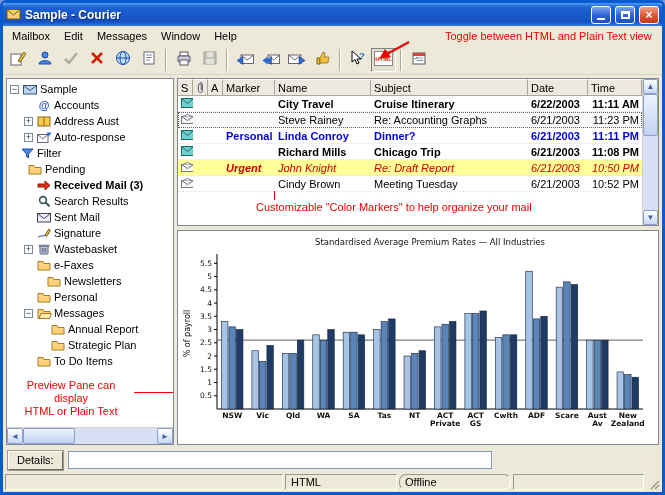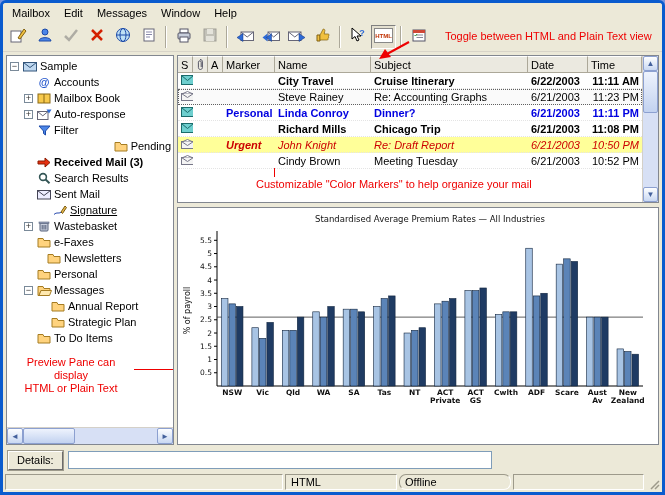--- a/index.html
+++ b/index.html
@@ -95,20 +95,36 @@
   .status-cell { border:1px solid; border-color:#9D9A8B #FFFFFF #FFFFFF #9D9A8B; font-size:11px;
     padding:0 5px; display:flex; align-items:center; overflow:hidden; }
   .sc-1 { width:278px; } .sc-2 { width:112px; } .sc-3 { width:112px;border-radius:7px; } .sc-4 { flex:1; }
   .grip { width:14px; display:flex; align-items:flex-end; justify-content:flex-end; }
 </style>
 </head>
 <body>
 
 <div class="window">
 
+  <div class="titlebar">
+    <span>
+      <svg width="15" height="13">
+          <rect x="1" y="2.5" width="13" height="9.5" fill="#F5D36A" stroke="#7A5A10"></rect>
+          <path d="M1 2.5 L7.5 8 L14 2.5" fill="none" stroke="#7A5A10"></path>
+        </svg>
+    </span>
+    <span class="title-text">Sample - Courier</span>
+    <span class="tb-btn btn-min">
+        <span class="glyph-min"></span>
+      </span>
+    <span class="tb-btn btn-max">
+        <span class="glyph-max"></span>
+      </span>
+    <span class="tb-btn btn-close">×</span>
+  </div>
 
   <div class="menubar">
       <span class="menu-item">Mailbox</span>
       <span class="menu-item">Edit</span>
       <span class="menu-item">Messages</span>
       <span class="menu-item">Window</span>
       <span class="menu-item">Help</span>
     </div>
 
   <div class="toolbar">
@@ -251,43 +267,43 @@
             <span class="tree-label">Accounts</span>
           </div>
           <div class="tree-item" style="padding-left: 17px;">
             <span class="expander">+</span>
             <span class="tree-icon">
               <svg width="14" height="11">
                 <rect x="1" y="1" width="12" height="9" fill="#F7C94C" stroke="#8A6914"></rect>
                 <line x1="7" y1="1" x2="7" y2="10" stroke="#8A6914"></line>
               </svg>
             </span>
-            <span class="tree-label">Mailbox Book</span>
+            <span class="tree-label">Address Aust</span>
           </div>
           <div class="tree-item" style="padding-left: 17px;">
             <span class="expander">+</span>
             <span class="tree-icon">
               <svg width="15" height="11">
                 <rect x="0.5" y="2.5" width="10.5" height="8" fill="#fff" stroke="#667"></rect>
                 <path d="M0.5 2.5 L5.8 6.8 L11 2.5" fill="none" stroke="#667"></path>
                 <path d="M9.5 0.5 h5 l-2.5 4 z" fill="#2E6BD6"></path>
               </svg>
             </span>
             <span class="tree-label">Auto-response</span>
           </div>
-          <div class="tree-item" style="padding-left: 17px;">
+          <div class="tree-item" style="">
             <span class="exp-spacer"></span>
             <span class="tree-icon">
               <svg width="13" height="11">
                 <path d="M1 1 h11 l-4.5 5 v4 l-2 -1.5 v-2.5 z" fill="#4C86E8" stroke="#1C4AA8"></path>
               </svg>
             </span>
             <span class="tree-label">Filter</span>
           </div>
-          <div class="tree-item" style="padding-left: 16px; justify-content: flex-end;">
+          <div class="tree-item" style="padding-left: 8px;">
             <span class="exp-spacer"></span>
             <span class="tree-icon">
               <svg width="14" height="12">
                 <path d="M1 2.5 h5 l1 2 h6 v6.5 h-12 z" fill="#FFD37E" stroke="#A57C22"></path>
               </svg>
             </span>
             <span class="tree-label">Pending</span>
           </div>
           <div class="tree-item" style="padding-left: 17px;">
             <span class="exp-spacer"></span>
@@ -311,21 +327,21 @@
           <div class="tree-item" style="padding-left: 17px;">
             <span class="exp-spacer"></span>
             <span class="tree-icon">
               <svg width="14" height="11">
                 <rect x="0.5" y="1.5" width="13" height="8.5" fill="#EDEDFF" stroke="#445"></rect>
                 <path d="M0.5 1.5 L7 6.5 L13.5 1.5" fill="none" stroke="#445"></path>
               </svg>
             </span>
             <span class="tree-label">Sent Mail</span>
           </div>
-          <div class="tree-item" style="padding-left: 33px; text-decoration: underline;">
+          <div class="tree-item" style="padding-left: 17px;">
             <span class="exp-spacer"></span>
             <span class="tree-icon">
               <svg width="14" height="11">
                 <path d="M1 9.5 C4 6.5 6 9.5 9 6.5" stroke="#2244AA" fill="none"></path>
                 <path d="M8 7 L12 1 L13.5 2.5 L9.5 8.5 z" fill="#E8B84C" stroke="#7A5A10"></path>
               </svg>
             </span>
             <span class="tree-label">Signature</span>
           </div>
           <div class="tree-item" style="padding-left: 17px;">

